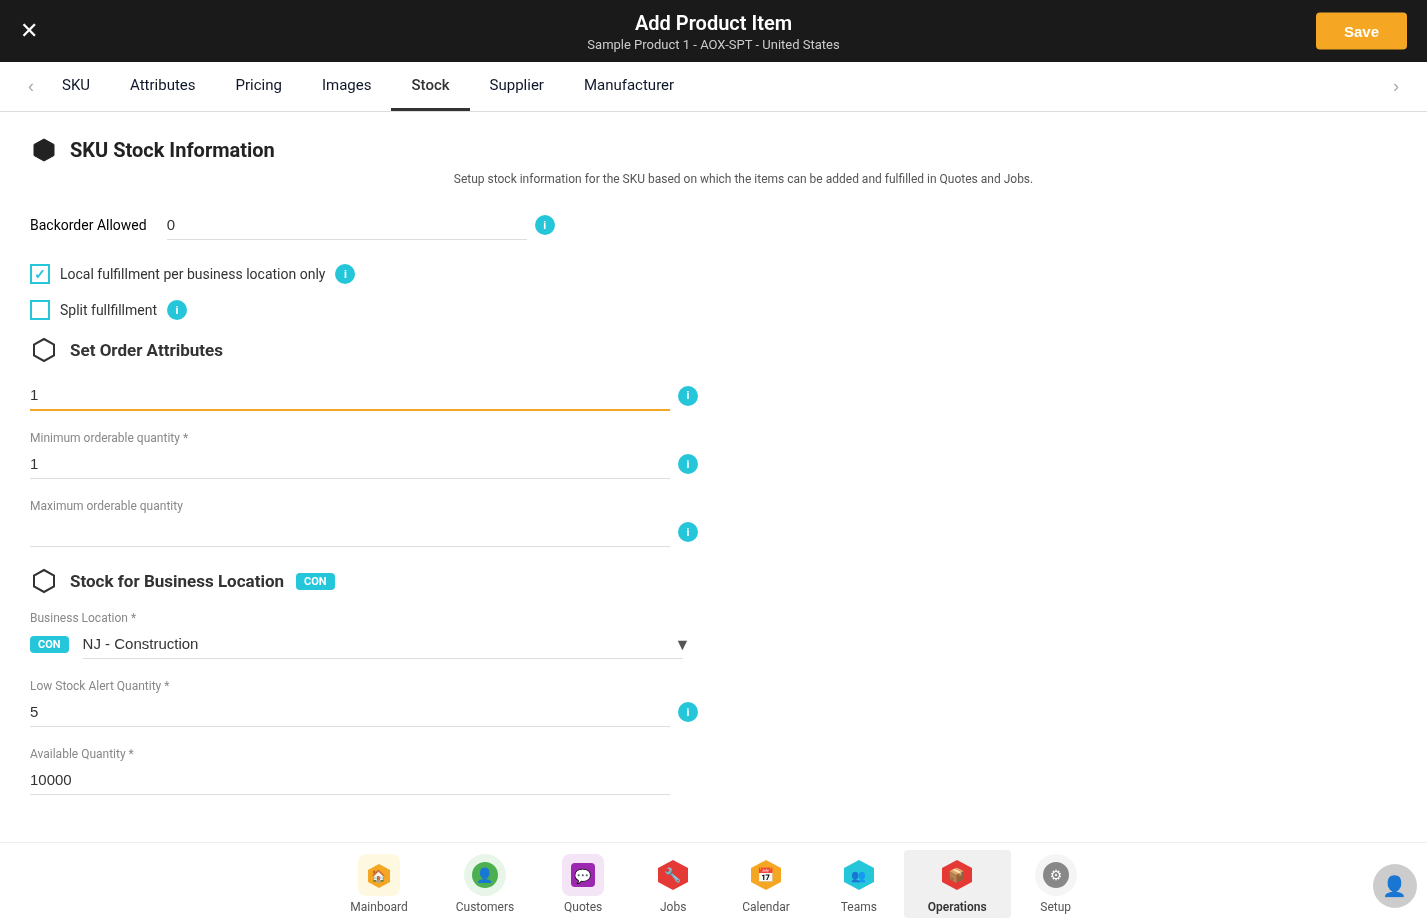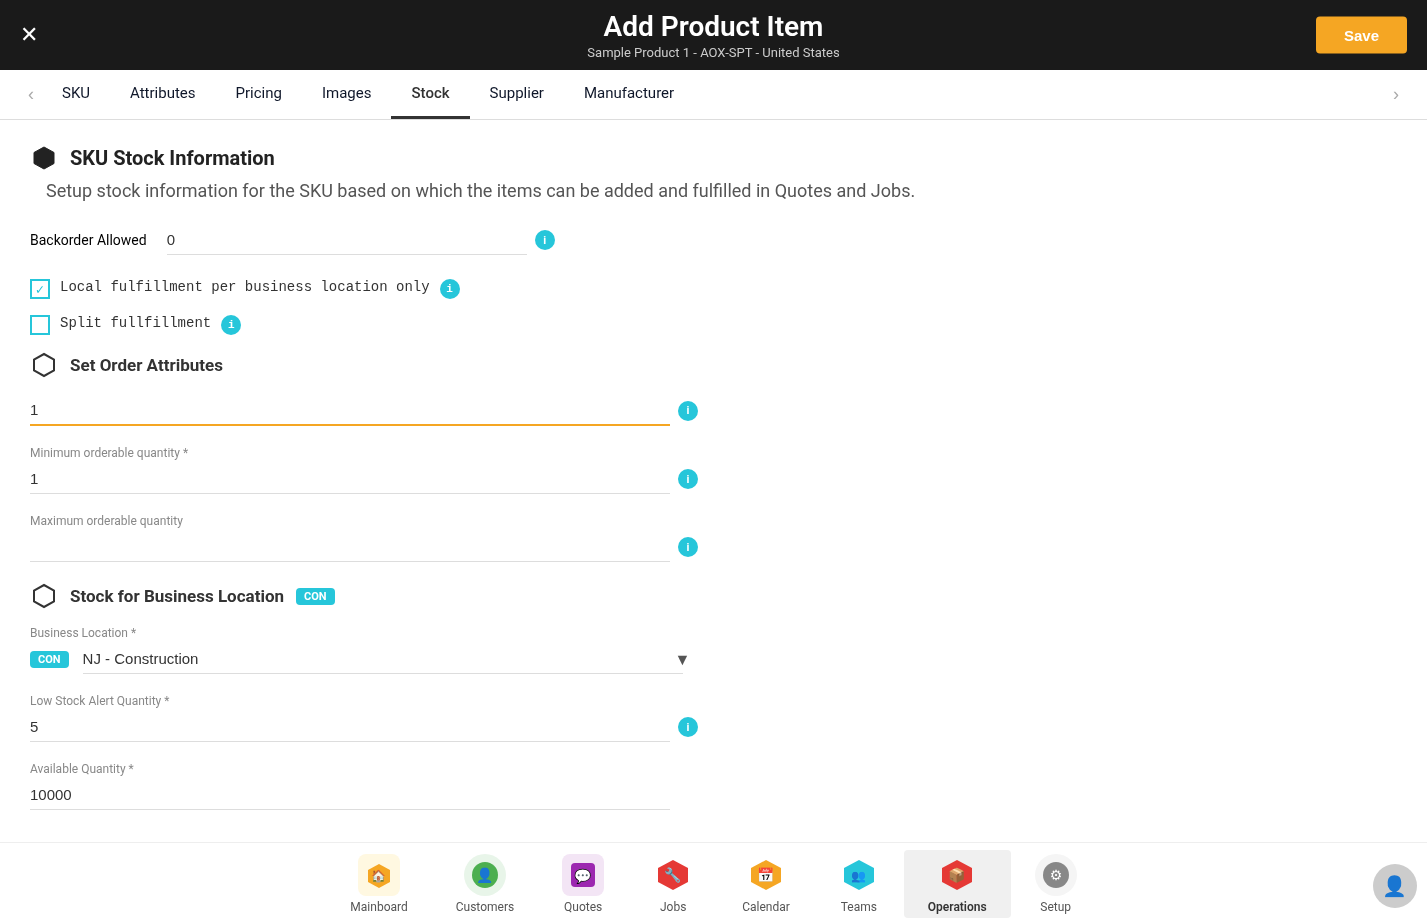--- a/index.html
+++ b/index.html
@@ -11,21 +11,21 @@
       color: #fff;
       text-align: center;
       padding: 10px 60px;
       position: relative;
       min-height: 62px;
       display: flex;
       flex-direction: column;
       align-items: center;
       justify-content: center;
     }
-    .header-title { font-size: 28px; font-weight: 600; }
+    .header-title { font-size: 20px; font-weight: 600; }
     .header-subtitle { font-size: 13px; color: #ccc; margin-top: 2px; }
     .close-btn {
       position: absolute;
       left: 20px;
       top: 50%;
       transform: translateY(-50%);
       background: none;
       border: none;
       color: #fff;
       font-size: 22px;
@@ -98,21 +98,21 @@
       margin-bottom: 8px;
     }
     .hex-icon {
       width: 28px;
       height: 28px;
       display: flex;
       align-items: center;
       justify-content: center;
     }
     .section-title { font-size: 20px; font-weight: 700; color: #222; text-align: right; }
-    .section-desc { font-size: 18px; color: #555; margin-bottom: 24px; margin-left: 16px; }
+    .section-desc { font-size: 12px; color: #555; margin-bottom: 24px; margin-left: 60px; text-align: center; }
 
     
     .field-group { margin-bottom: 20px; }
     .field-label {
       font-size: 12px;
       color: #888;
       margin-bottom: 4px;
       display: block;
     }
     .field-label.required-orange { color: #f5a623; }
@@ -144,24 +144,23 @@
       color: #fff;
       font-size: 11px;
       font-weight: 700;
       flex-shrink: 0;
       cursor: pointer;
     }
 
     
     .checkbox-row {
       display: flex;
-      align-items: flex-start;
+      align-items: center;
       gap: 10px;
       margin-bottom: 16px;
-      font-family: Liberation Mono, monospace;
     }
     .checkbox-box {
       width: 20px;
       height: 20px;
       border: 2px solid #26c6da;
       background: #fff;
       display: flex;
       align-items: center;
       justify-content: center;
       cursor: pointer;

